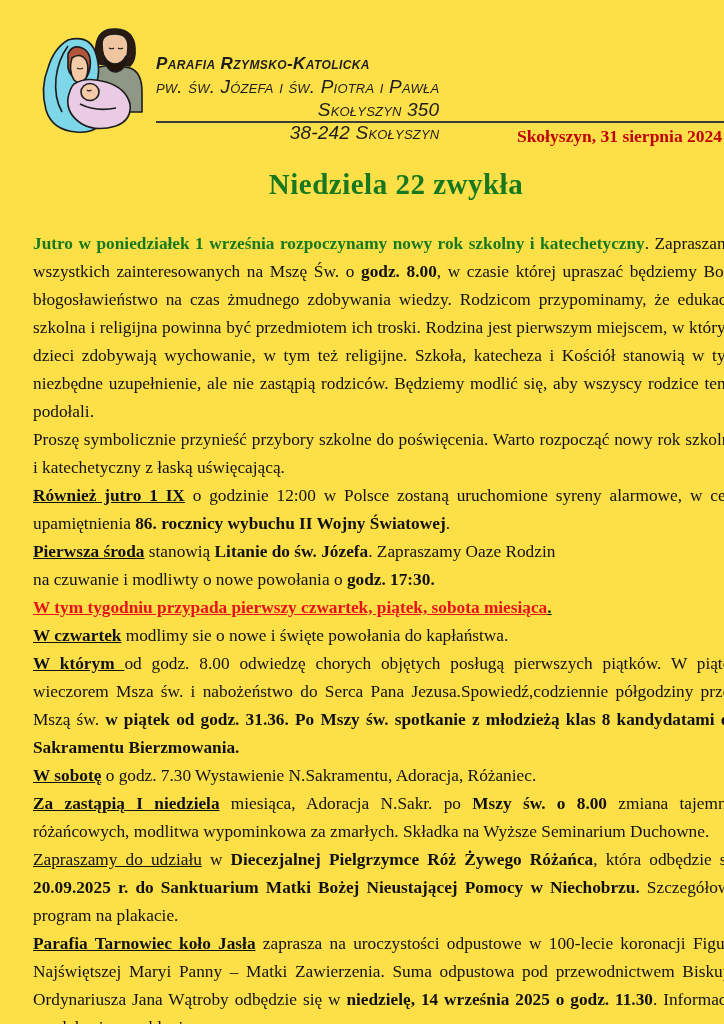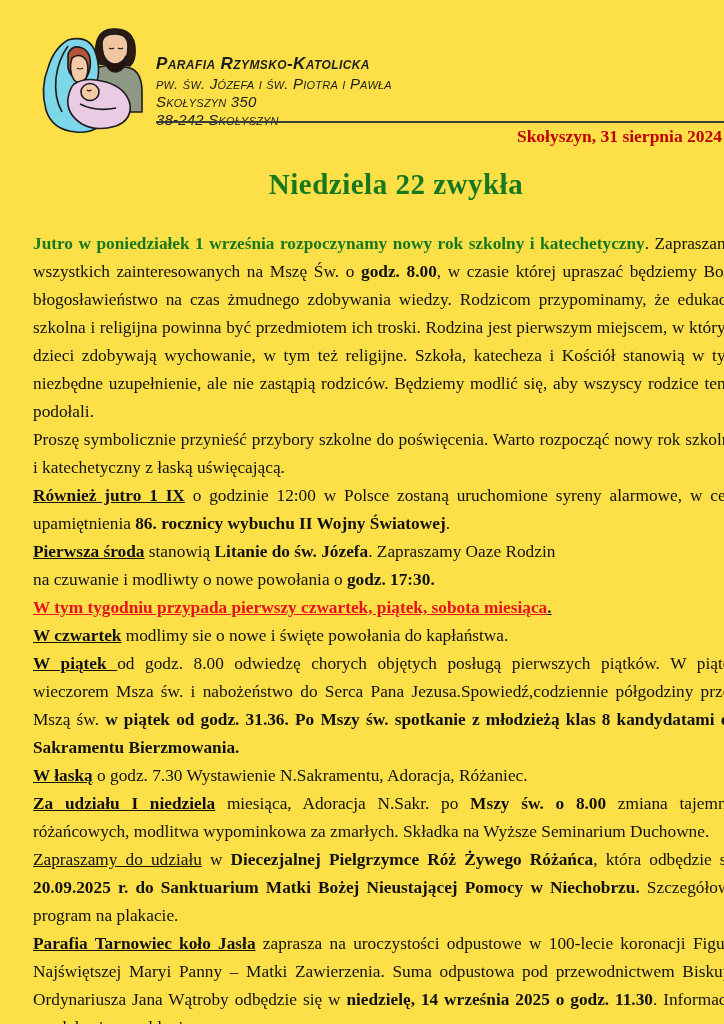--- a/index.html
+++ b/index.html
@@ -17,21 +17,21 @@
   .logo{position:absolute;left:38px;top:26px;width:106px;height:112px;}
   .lh-text{
     position:absolute;left:156px;top:54px;
     font-family:"Liberation Sans", sans-serif;
     font-style:italic;
     font-variant:small-caps;
     color:#1d1d1d;
     line-height:1.22;
   }
   .lh-name{font-size:17px;font-weight:bold;letter-spacing:.4px;}
-  .lh-sub{font-size:15px;letter-spacing:.2px;}
+  .lh-sub{font-size:19px;letter-spacing:.2px;text-align:right;}
   .lh-rule{position:absolute;left:156px;right:28px;top:121px;height:2px;background:#3c3c3c;}
   
   .dateline{
     position:absolute;top:126px;right:31px;
     font-size:17.5px;font-weight:bold;
   }
   .title{
     position:absolute;top:156px;left:0;width:100%;
     margin:12px;text-align:center;
     font-size:29px;font-weight:bold;
@@ -94,20 +94,20 @@
 
   <h1 class="title" style="color: rgb(23, 120, 29);">Niedziela  22 zwykła</h1>
 
   <div class="announcements">
       <p><span class="b" style="color: rgb(23, 120, 29);">Jutro w poniedziałek 1 września rozpoczynamy nowy rok szkolny i katechetyczny</span><span>. Zapraszamy wszystkich zainteresowanych na Mszę Św. o </span><span class="b">godz. 8.00</span><span>, w czasie której upraszać będziemy Boże błogosławieństwo na czas żmudnego zdobywania wiedzy. Rodzicom przypominamy, że edukacja szkolna i religijna powinna być przedmiotem ich troski. Rodzina jest pierwszym miejscem, w którym dzieci zdobywają wychowanie, w tym też religijne. Szkoła, katecheza i Kościół stanowią w tym niezbędne uzupełnienie, ale nie zastąpią rodziców. Będziemy modlić się, aby wszyscy rodzice temu podołali.</span></p>
       <p><span>Proszę symbolicznie przynieść przybory szkolne do poświęcenia. Warto rozpocząć nowy rok szkolny i katechetyczny z łaską uświęcającą.</span></p>
       <p><span class="b u">Również jutro 1 IX</span><span> o godzinie 12:00 w Polsce zostaną uruchomione syreny alarmowe, w celu upamiętnienia </span><span class="b">86. rocznicy wybuchu II Wojny Światowej</span><span>.</span></p>
       <p><span class="b u">Pierwsza środa</span><span> stanowią </span><span class="b">Litanie do św. Józefa</span><span>. Zapraszamy Oaze Rodzin</span><br><span>na czuwanie i modliwty o nowe powołania o </span><span class="b">godz. 17:30.</span></p>
       <p><span class="b u" style="color: rgb(232, 18, 26);">W tym tygodniu przypada pierwszy czwartek, piątek, sobota  miesiąca</span><span class="b u">.</span></p>
       <p><span class="b u">W czwartek</span><span> modlimy sie o nowe i święte powołania do kapłaństwa.</span></p>
-      <p><span class="b u">W piątek </span><span>od godz. 8.00 odwiedzę  chorych objętych posługą pierwszych piątków. W piątek wieczorem Msza św. i nabożeństwo do Serca Pana Jezusa.Spowiedź,codziennie półgodziny przed Mszą św. </span><span class="b">w piątek od godz. 31.36. Po Mszy św. spotkanie z młodzieżą klas 8 kandydatami do Sakramentu Bierzmowania.</span></p>
-      <p><span class="b u">W łaską</span><span>  o godz. 7.30 Wystawienie N.Sakramentu, Adoracja, Różaniec.</span><br></p>
-      <p><span class="b u">Za udziału I niedziela</span><span> miesiąca, Adoracja N.Sakr. po  </span><span class="b">Mszy św.  o 8.00</span><span> zmiana tajemnic różańcowych, modlitwa wypominkowa za zmarłych. Składka na Wyższe Seminarium Duchowne.</span></p>
+      <p><span class="b u">W którym </span><span>od godz. 8.00 odwiedzę  chorych objętych posługą pierwszych piątków. W piątek wieczorem Msza św. i nabożeństwo do Serca Pana Jezusa.Spowiedź,codziennie półgodziny przed Mszą św. </span><span class="b">w piątek od godz. 31.36. Po Mszy św. spotkanie z młodzieżą klas 8 kandydatami do Sakramentu Bierzmowania.</span></p>
+      <p><span class="b u">W sobotę</span><span>  o godz. 7.30 Wystawienie N.Sakramentu, Adoracja, Różaniec.</span><br></p>
+      <p><span class="b u">Za zastąpią I niedziela</span><span> miesiąca, Adoracja N.Sakr. po  </span><span class="b">Mszy św.  o 8.00</span><span> zmiana tajemnic różańcowych, modlitwa wypominkowa za zmarłych. Składka na Wyższe Seminarium Duchowne.</span></p>
       <p><span class="u">Zapraszamy do udziału</span><span> w </span><span class="b">Diecezjalnej Pielgrzymce Róż Żywego Różańca</span><span>, która odbędzie się </span><span class="b">20.09.2025 r. do Sanktuarium Matki Bożej Nieustającej Pomocy w Niechobrzu.</span><span> Szczegółowy program na plakacie.</span></p>
       <p><span class="b u">Parafia Tarnowiec koło Jasła</span><span> zaprasza na uroczystości odpustowe w 100-lecie koronacji Figury Najświętszej Maryi Panny – Matki Zawierzenia. Suma odpustowa pod przewodnictwem Biskupa Ordynariusza Jana Wątroby odbędzie się w </span><span class="b">niedzielę, 14 września 2025 o godz. 11.30</span><span>. Informacje na plakacie w gablocie.</span></p>
     </div>
 
 </div>
 
 </body></html>

